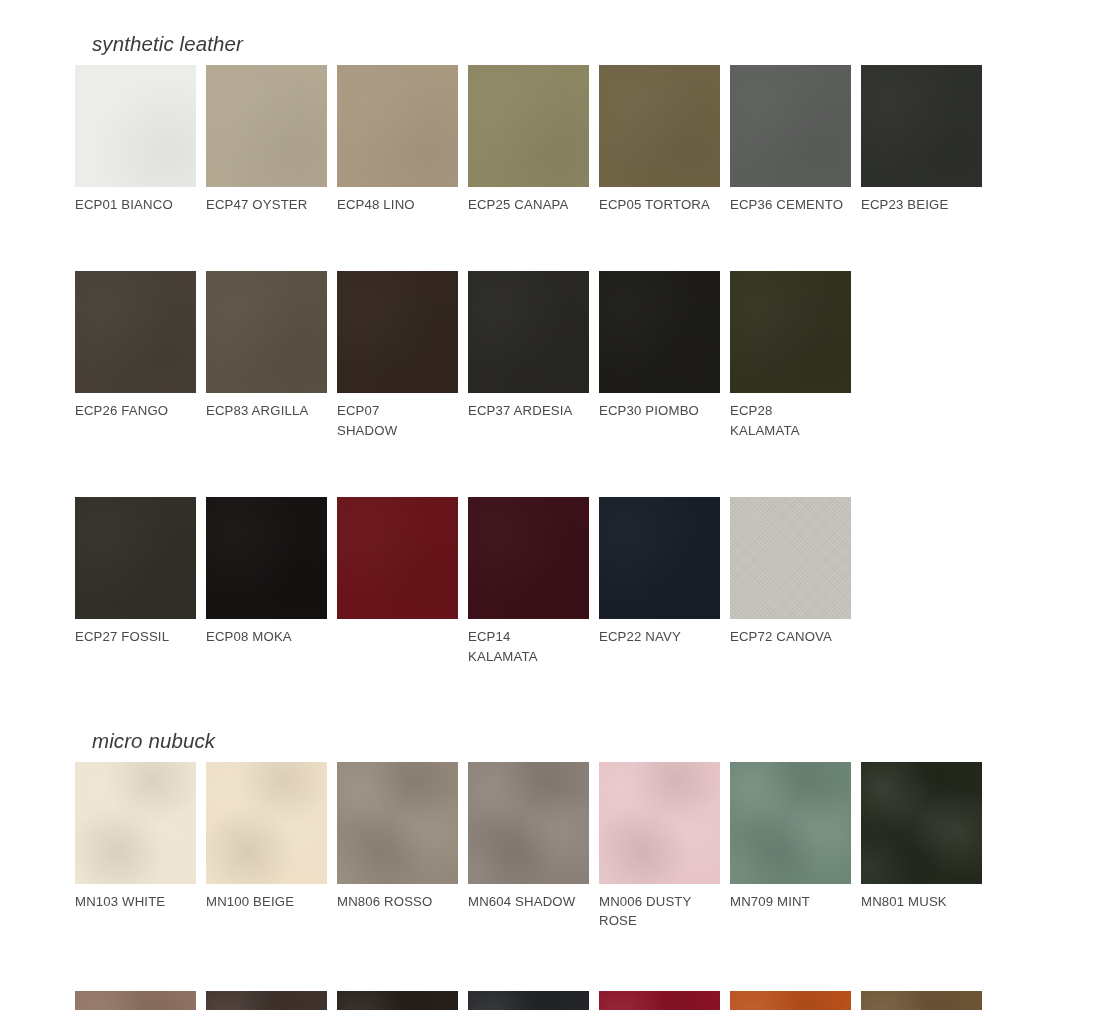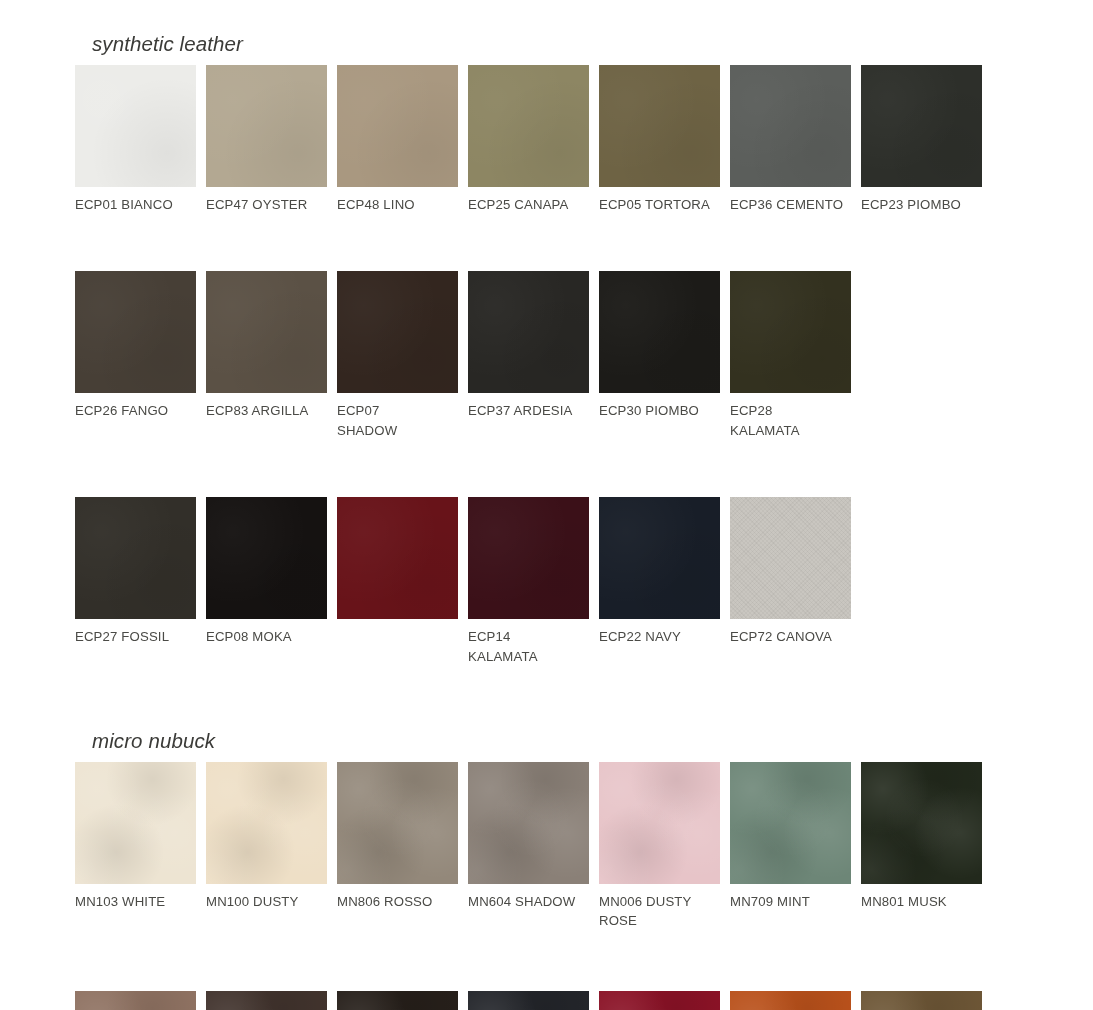--- a/index.html
+++ b/index.html
@@ -137,21 +137,21 @@
       <div class="swatch-cell">
         <span class="swatch-chip" style="background-color:#5B5E5B;">
             <span class="tex tex-smooth"></span>
           </span>
         <div class="swatch-label">ECP36 CEMENTO</div>
       </div>
       <div class="swatch-cell">
         <span class="swatch-chip" style="background-color:#2D2F2A;">
             <span class="tex tex-smooth"></span>
           </span>
-        <div class="swatch-label">ECP23 PIOMBO</div>
+        <div class="swatch-label">ECP23 BEIGE</div>
       </div>
     </div>
 
     <div class="row-gap"></div>
 
     <div class="swatch-row">
       <div class="swatch-cell">
         <span class="swatch-chip" style="background-color:#473F36;">
             <span class="tex tex-smooth"></span>
           </span>
@@ -242,21 +242,21 @@
       <div class="swatch-cell">
         <span class="swatch-chip" style="background-color:#EDE4D2;">
             <span class="tex tex-nubuck"></span>
           </span>
         <div class="swatch-label">MN103 WHITE</div>
       </div>
       <div class="swatch-cell">
         <span class="swatch-chip" style="background-color:#EEDFC6;">
             <span class="tex tex-nubuck"></span>
           </span>
-        <div class="swatch-label">MN100 DUSTY</div>
+        <div class="swatch-label">MN100 BEIGE</div>
       </div>
       <div class="swatch-cell">
         <span class="swatch-chip" style="background-color:#93887A;">
             <span class="tex tex-nubuck"></span>
           </span>
         <div class="swatch-label">MN806 ROSSO</div>
       </div>
       <div class="swatch-cell">
         <span class="swatch-chip" style="background-color:#8A8077;">
             <span class="tex tex-nubuck"></span>

